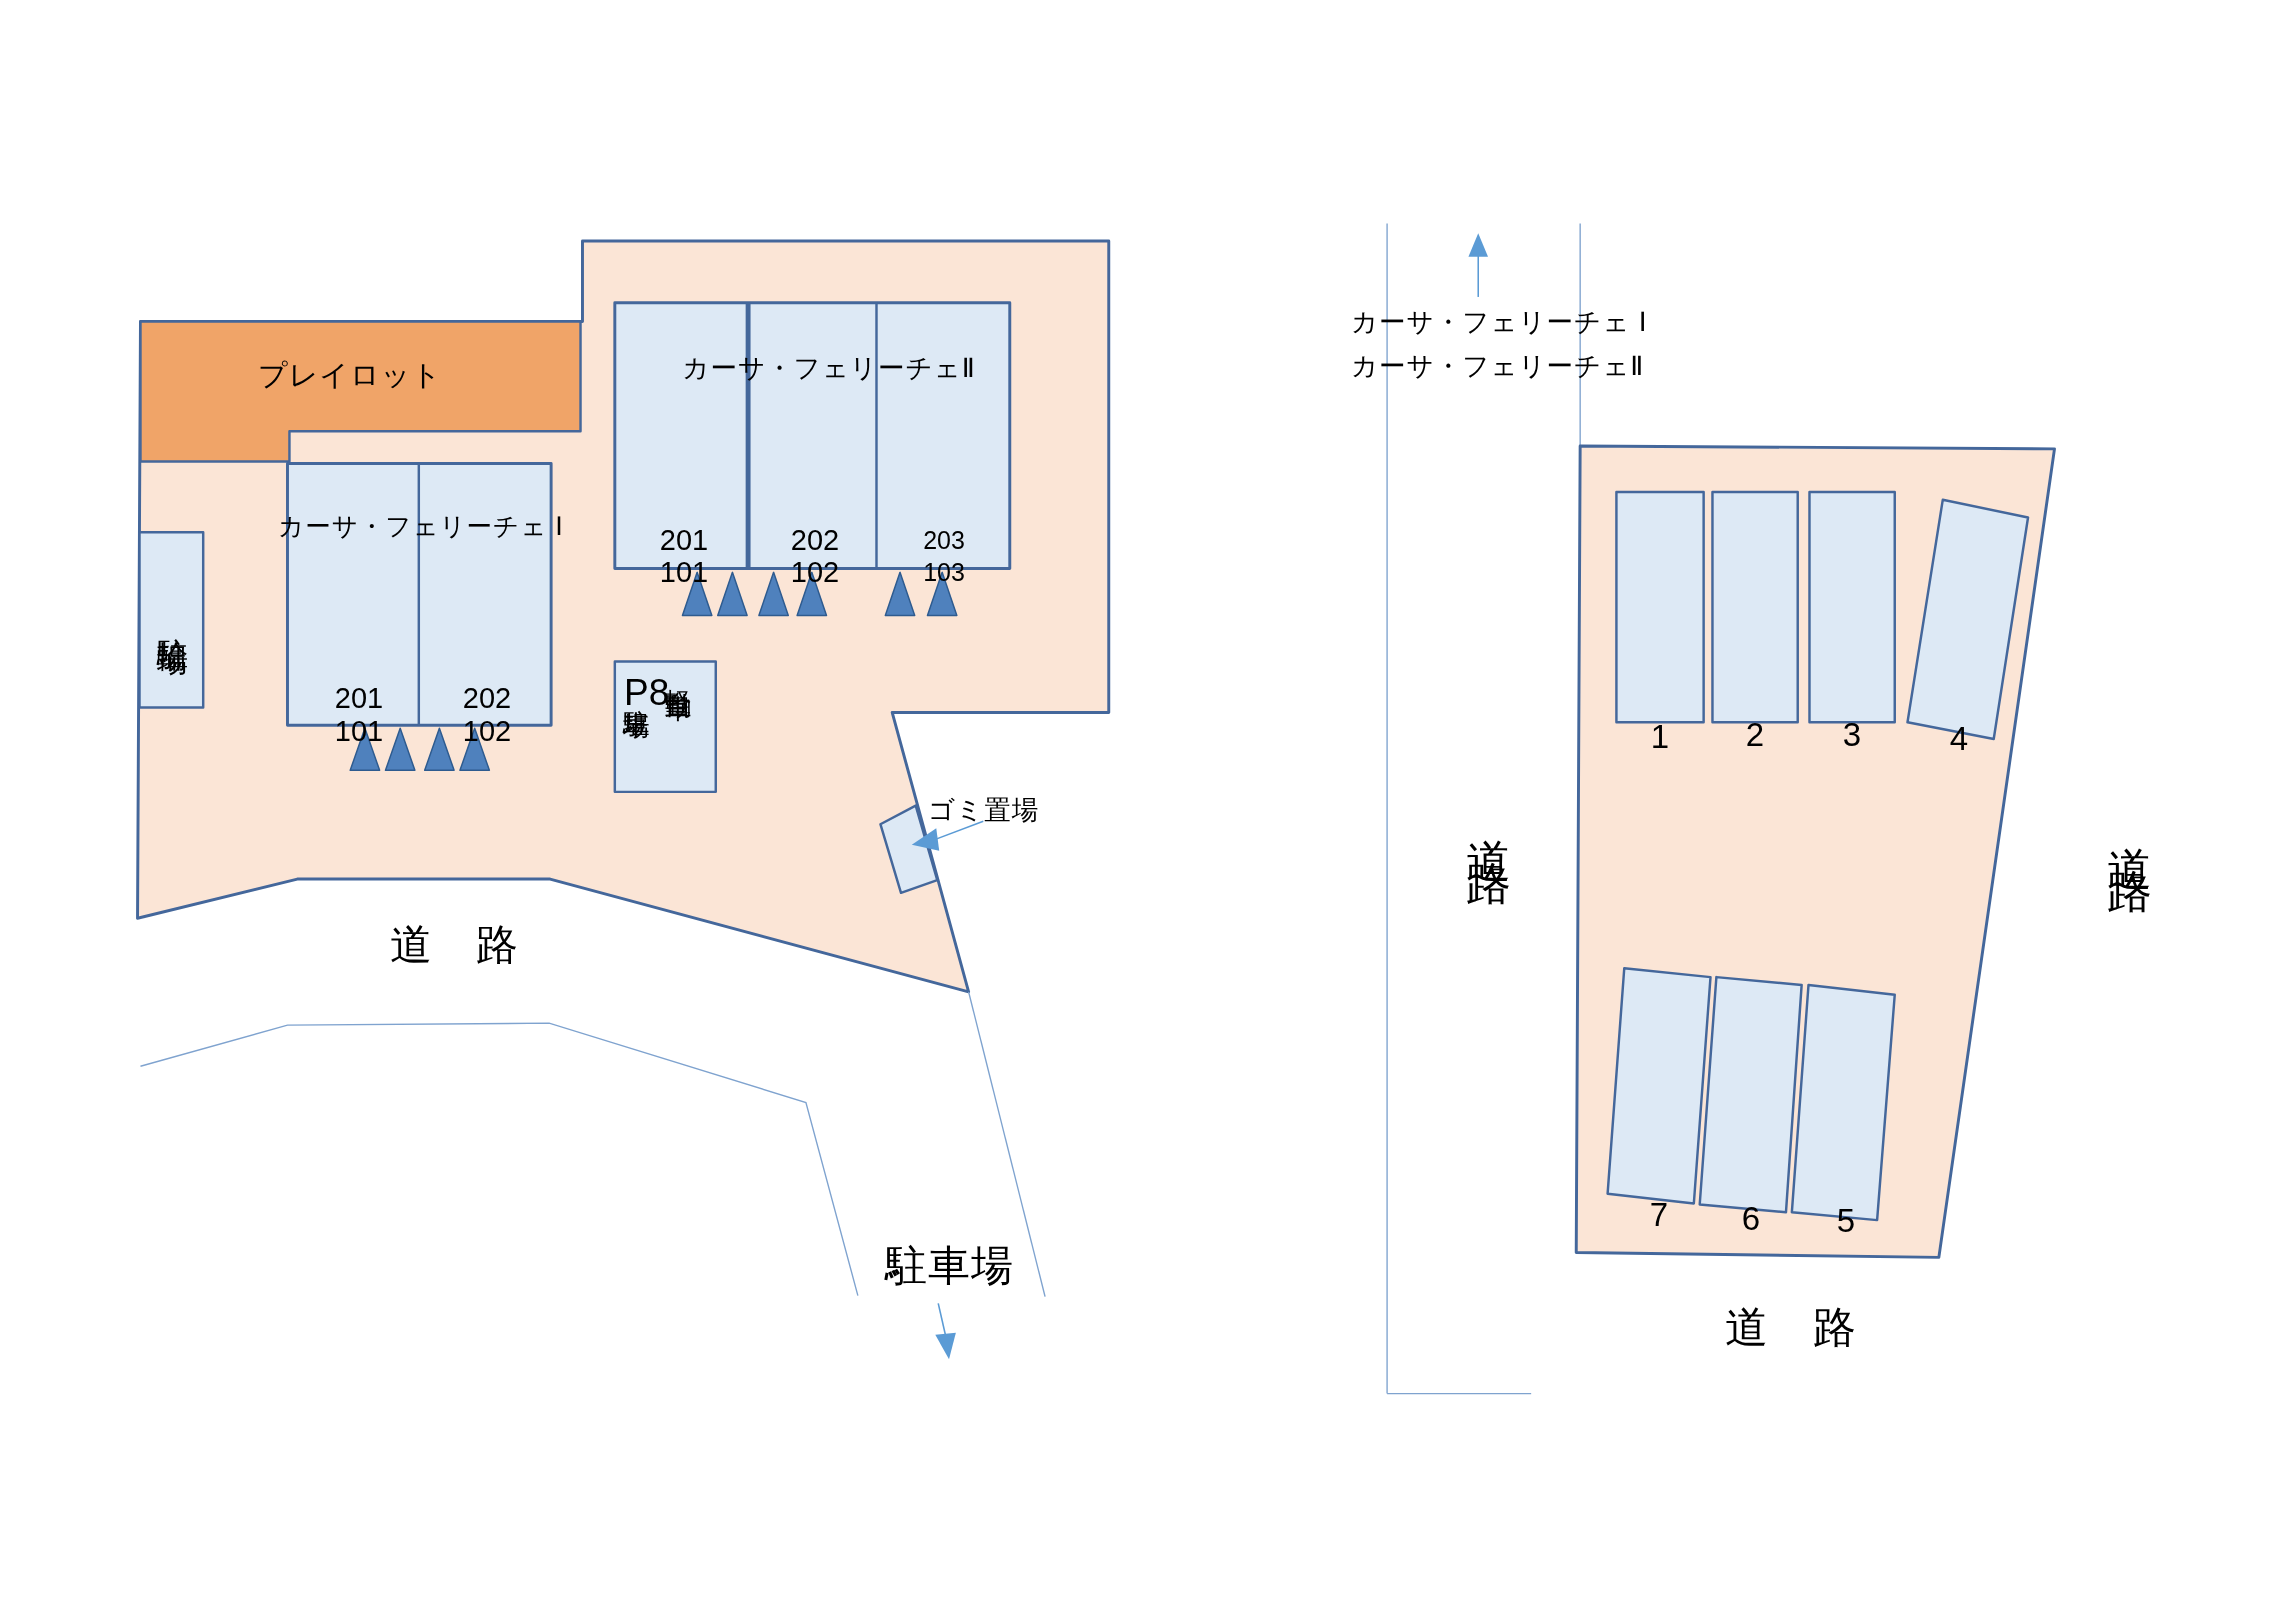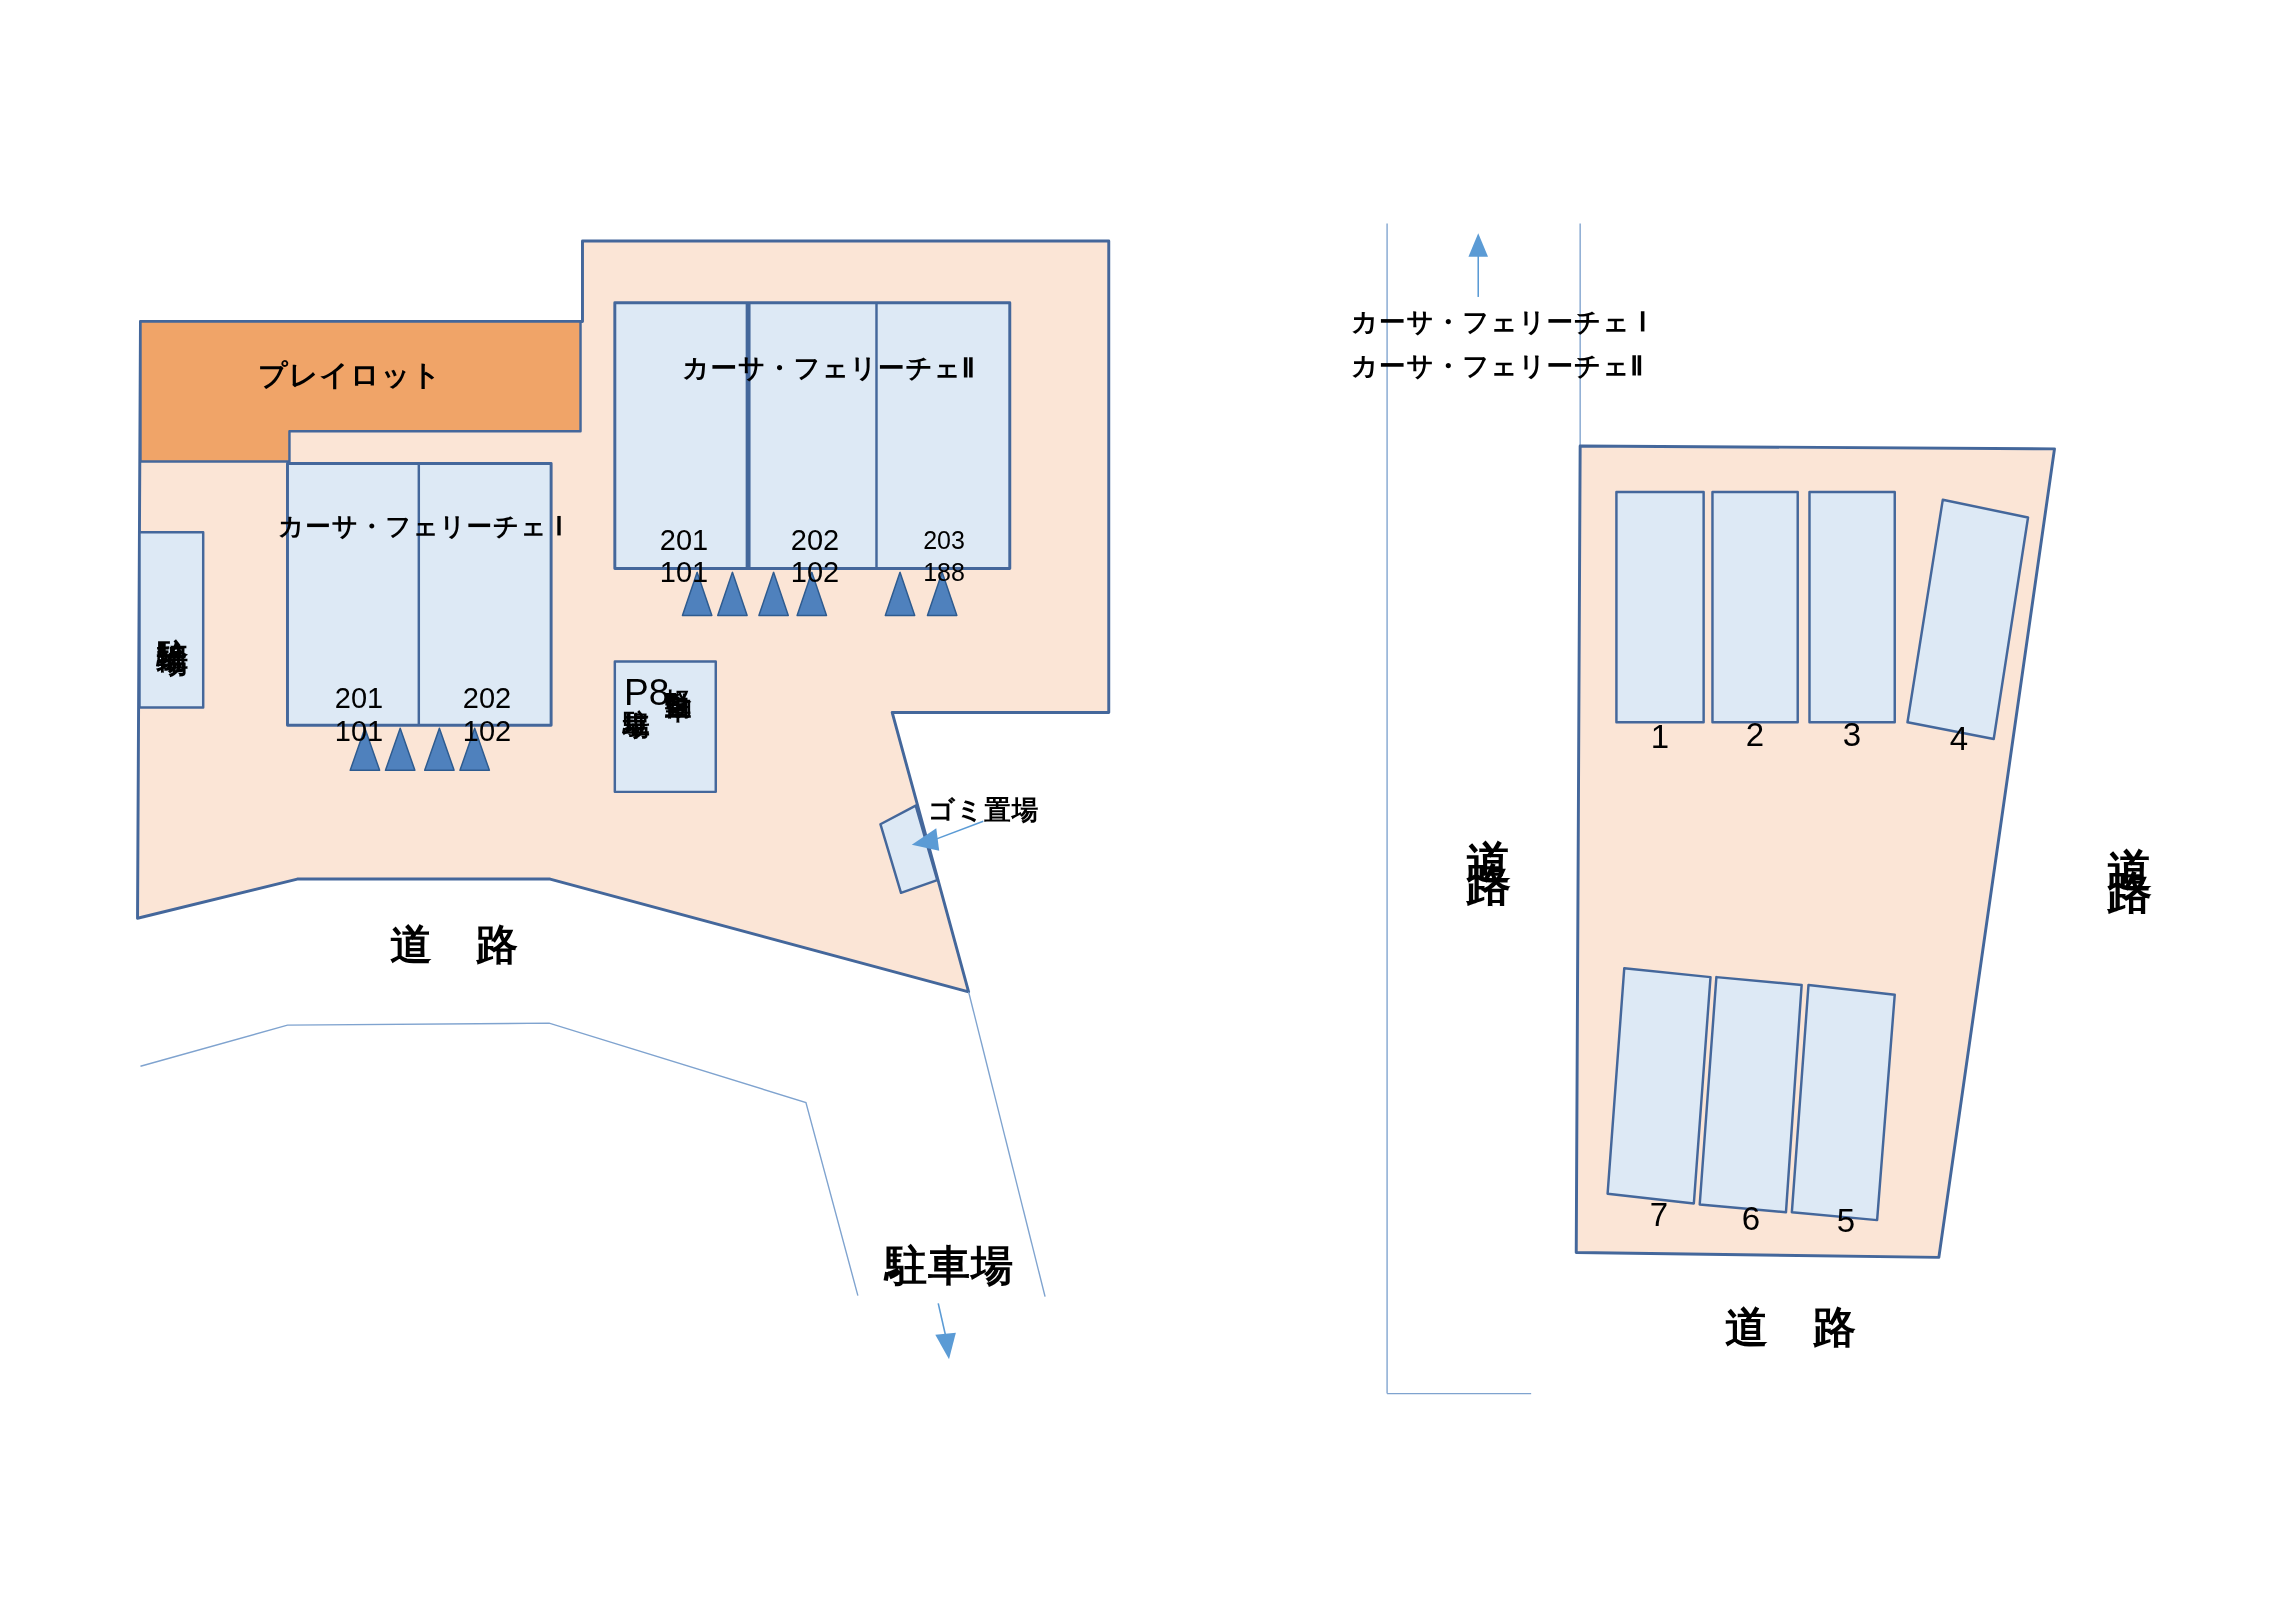--- a/index.html
+++ b/index.html
@@ -20,21 +20,21 @@
   .bluebox-sm  {fill:var(--unit_fill);stroke:var(--parcel_border);stroke-width:2.5;stroke-linejoin:round;}
   .divider     {stroke:var(--parcel_border);}
   .tri         {fill:var(--triangle_fill);stroke:var(--triangle_border);stroke-width:1.5;stroke-linejoin:round;}
   .thin        {stroke:var(--thin_line);stroke-width:1.4;fill:none;}
   .arrowline   {stroke:var(--arrow_blue);stroke-width:1.6;fill:none;}
   .arrowhead   {fill:var(--arrow_blue);stroke:none;}
 
   
   .lbl{position:absolute;white-space:pre;line-height:1.1;}
   .center{transform:translate(-50%,-50%);text-align:left;}
-  .jp  {font-weight:700;letter-spacing:1px;}
+  .jp  {font-weight:400;letter-spacing:1px;}
   .num {font-weight:400;margin-top:48px;}
   .vtext{writing-mode:vertical-rl;text-orientation:upright;}
 
   .units{display:flex;flex-direction:column;align-items:center;}
 </style>
 </head>
 <body>
 
 <div id="canvas">
 
@@ -104,21 +104,21 @@
   <div class="lbl num units center" style="left:684px;top:508px;font-size:29px;line-height:32px;">
     <span>201</span>
     <span>101</span>
   </div>
   <div class="lbl num units center" style="left:815px;top:508px;font-size:29px;line-height:32px;">
     <span>202</span>
     <span>102</span>
   </div>
   <div class="lbl num units center" style="left:944px;top:508px;font-size:25px;line-height:32px;">
     <span>203</span>
-    <span>188</span>
+    <span>103</span>
   </div>
 
   <div class="lbl jp center" style="left:421px;top:526px;font-size:25.5px;">カーサ・フェリーチェ Ⅰ</div>
 
   <div class="lbl num units center" style="left:359px;top:667px;font-size:29px;line-height:33px;">
     <span>201</span>
     <span>101</span>
   </div>
   <div class="lbl num units center" style="left:487px;top:667px;font-size:29px;line-height:33px;">
     <span>202</span>

